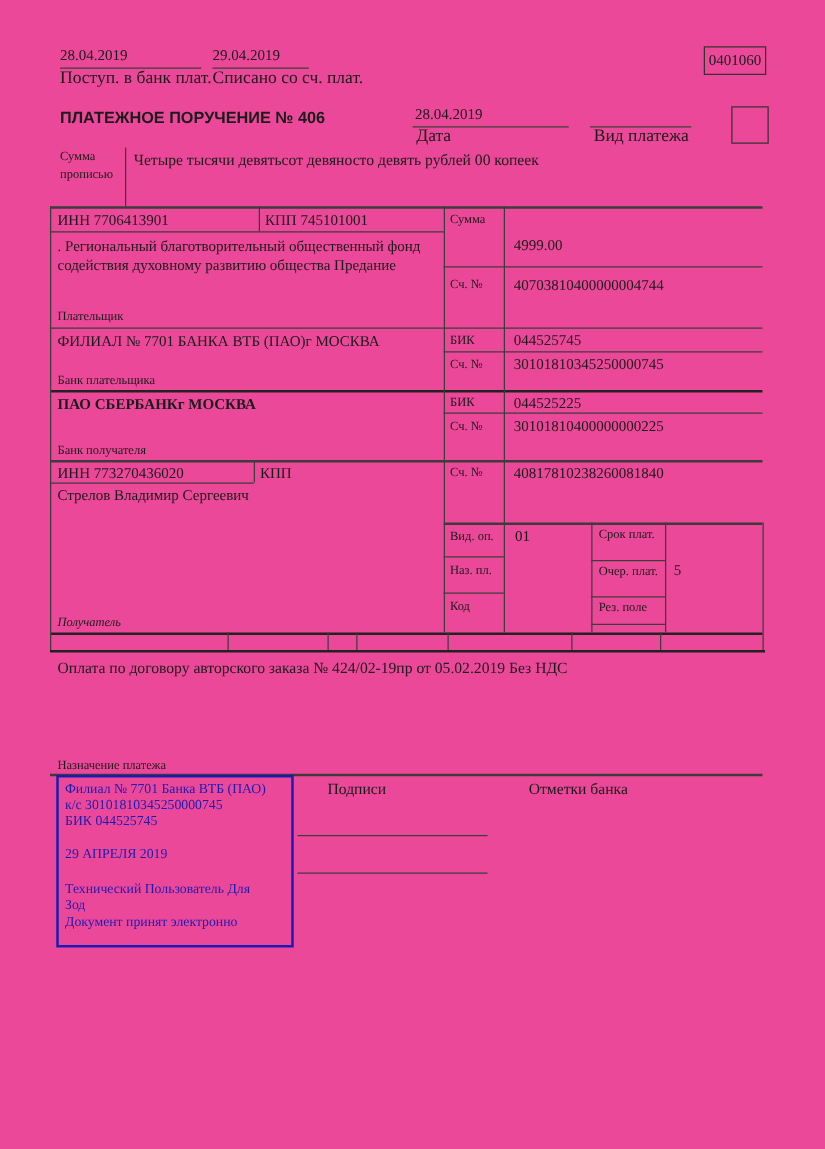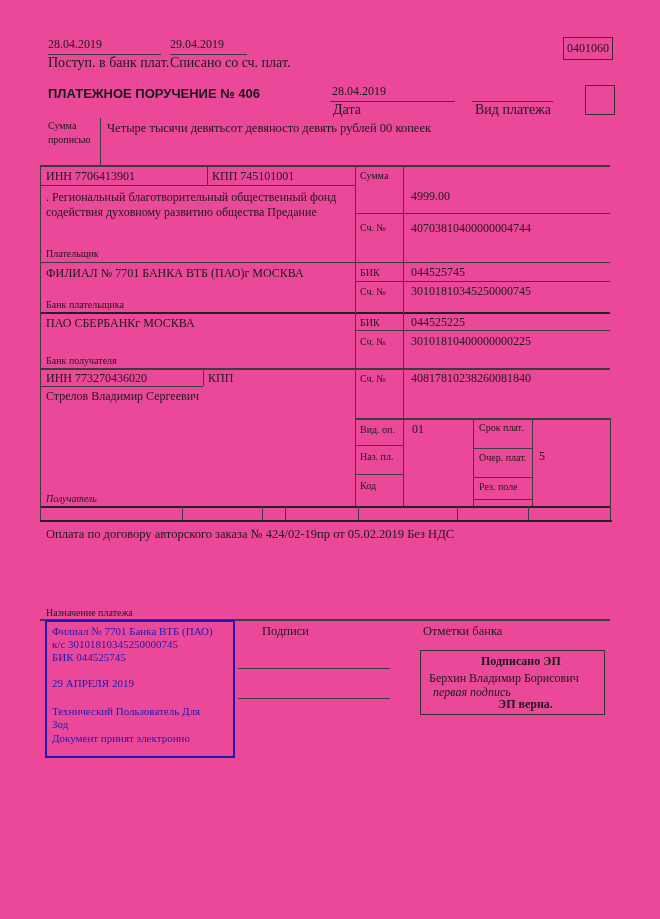--- a/index.html
+++ b/index.html
@@ -100,21 +100,21 @@
   <div class="abs t12" style="left:411px;top:222px;">40703810400000004744</div>
   <div class="abs t105" style="left:46px;top:248px;">Плательщик</div>
 
   <div class="abs t12" style="left:46px;top:267px;">ФИЛИАЛ № 7701 БАНКА ВТБ (ПАО)г МОСКВА</div>
   <div class="abs t105" style="left:360px;top:267px;">БИК</div>
   <div class="abs t12" style="left:411px;top:266px;">044525745</div>
   <div class="abs t105" style="left:360px;top:286px;">Сч. №</div>
   <div class="abs t12" style="left:411px;top:285px;">30101810345250000745</div>
   <div class="abs t105" style="left:46px;top:299px;">Банк плательщика</div>
 
-  <div class="abs t12" style="left:46px;top:317px;">ПАО СБЕРБАНКг МОСКВА</div>
+  <div class="abs t12" style="left:46px;top:317px;font-weight:bold;">ПАО СБЕРБАНКг МОСКВА</div>
   <div class="abs t105" style="left:360px;top:317px;">БИК</div>
   <div class="abs t12" style="left:411px;top:316px;">044525225</div>
   <div class="abs t105" style="left:360px;top:336px;">Сч. №</div>
   <div class="abs t12" style="left:411px;top:335px;">30101810400000000225</div>
   <div class="abs t105" style="left:46px;top:355px;font-family:Liberation Serif, serif;">Банк получателя</div>
 
   <div class="abs t12" style="left:46px;top:372px;">ИНН 773270436020</div>
   <div class="abs t12" style="left:208px;top:372px;">КПП</div>
   <div class="abs t105" style="left:360px;top:373px;">Сч. №</div>
   <div class="abs t12" style="left:411px;top:372px;">40817810238260081840</div>
@@ -142,20 +142,14 @@
   <div class="stamp">
     <div class="abs" style="left:5px;top:3px;text-align:right;">Филиал № 7701 Банка ВТБ (ПАО)</div>
     <div class="abs" style="left:5px;top:16px;">к/с 30101810345250000745</div>
     <div class="abs" style="left:5px;top:29px;">БИК 044525745</div>
     <div class="abs" style="left:5px;top:55px;">29 АПРЕЛЯ 2019</div>
     <div class="abs" style="left:5px;top:83px;">Технический Пользователь Для</div>
     <div class="abs" style="left:5px;top:96px;">Зод</div>
     <div class="abs" style="left:5px;top:110px;">Документ принят электронно</div>
   </div>
 
-  <div class="esign">
-    <div class="abs t12 b" style="left:60px;top:4px;">Подписано ЭП</div>
-    <div class="abs t12" style="left:8px;top:21px;">Берхин Владимир Борисович</div>
-    <div class="abs t12 i" style="left:12px;top:35px;">первая подпись</div>
-    <div class="abs t12 b" style="left:77px;top:47px;">ЭП верна.</div>
-  </div>
 
 </div>
 
 </body></html>

